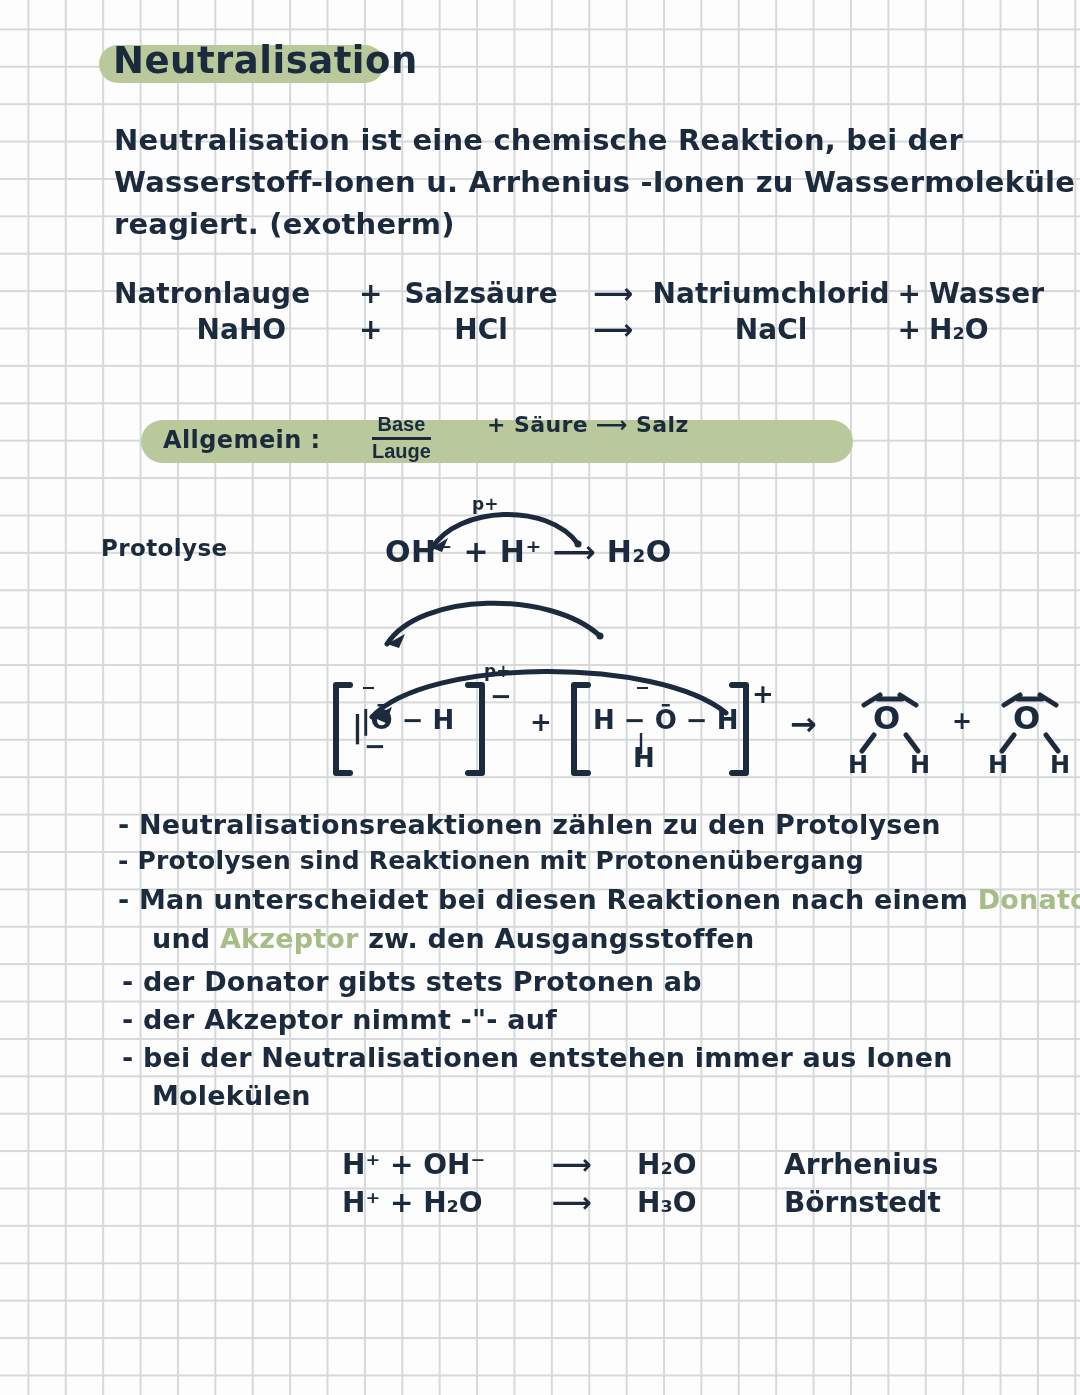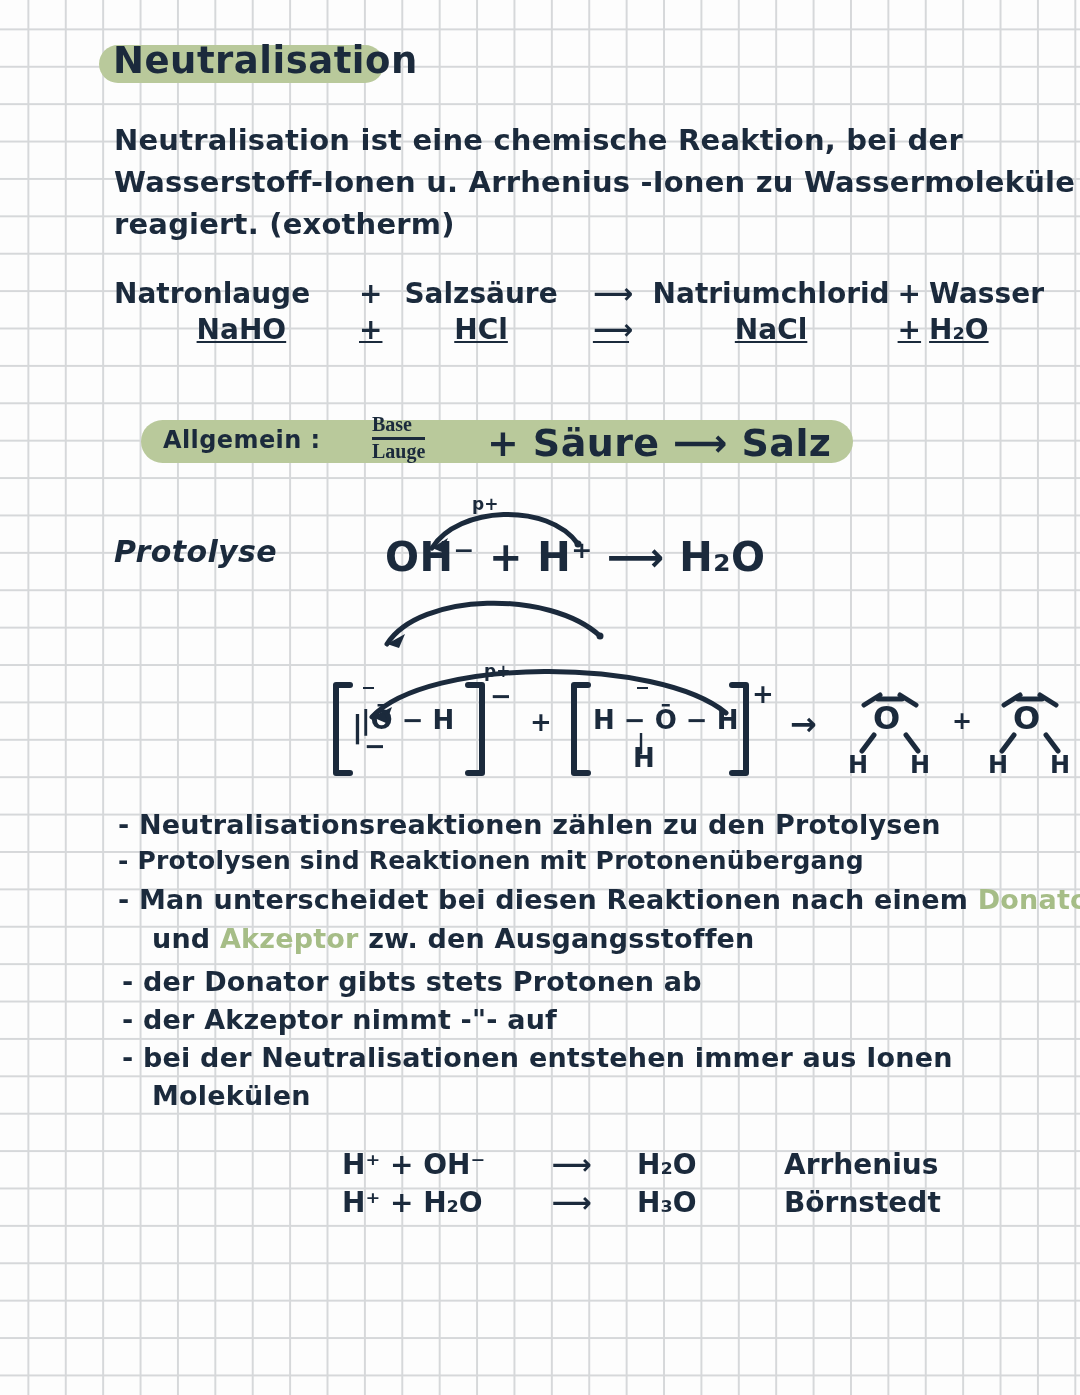--- a/index.html
+++ b/index.html
@@ -77,42 +77,43 @@
     vertical-align: middle;
     white-space: nowrap;
   }
   .c-left   { text-align: left;   width: 245px; }
   .c-plus   { text-align: center; width: 60px;  }
   .c-acid   { text-align: center; width: 195px; }
   .c-arrow  { text-align: center; width: 120px; }
   .c-salt   { text-align: center; width: 215px; }
   .c-plus2  { text-align: center; width: 52px;  }
   .c-water  { text-align: left;   width: 110px; }
-  .r2 td, .r3 td { font-size: 26px; text-decoration: underline; }
+  .r2 td, .r3 td { font-size: 26px; }
   .arrow-long { letter-spacing: -4px; }
 
   
   #allg-hl { left: 141px; top: 420px; width: 712px; height: 43px; }
   #allg-label { left: 163px; top: 428px; font-size: 24px; }
   #frac {
     position: absolute;
     left: 372px; top: 414px;
-    color: #1b2a3c;
-    font-family: Liberation Serif, serif;
+    text-align: center;
+    color: #1b2a3c;
+    font-family: Liberation Sans, sans-serif;
     font-weight: bold;
     z-index: 2;
   }
   #frac .num { font-size: 20px; line-height: 1.05; }
   #frac .bar { border-top: 3px solid #1b2a3c; margin: 2px 0 1px 0; }
   #frac .den { font-size: 20px; line-height: 1.05; }
-  #allg-rest { left: 487px; top: 424px; font-size: 38px; }
-
-  
-  #protolyse-label { left: 114px; top: 537px; font-size: 30px; font-style: italic; }
-  #prot-r1 { left: 385px; top: 537px; font-size: 40px; }
+  #allg-rest { left: 487px; top: 414px; font-size: 22px; }
+
+  
+  #protolyse-label { left: 101px; top: 537px; font-size: 23px; }
+  #prot-r1 { left: 385px; top: 537px; font-size: 30px; }
   #prot-r2 { left: 350px; top: 615px; font-size: 30px; }
 
   .plabel {
     position: absolute;
     font-size: 17px;
     color: #1b2a3c;
     font-family: "DejaVu Sans", sans-serif;
     font-weight: bold;
     z-index: 3;
   }

